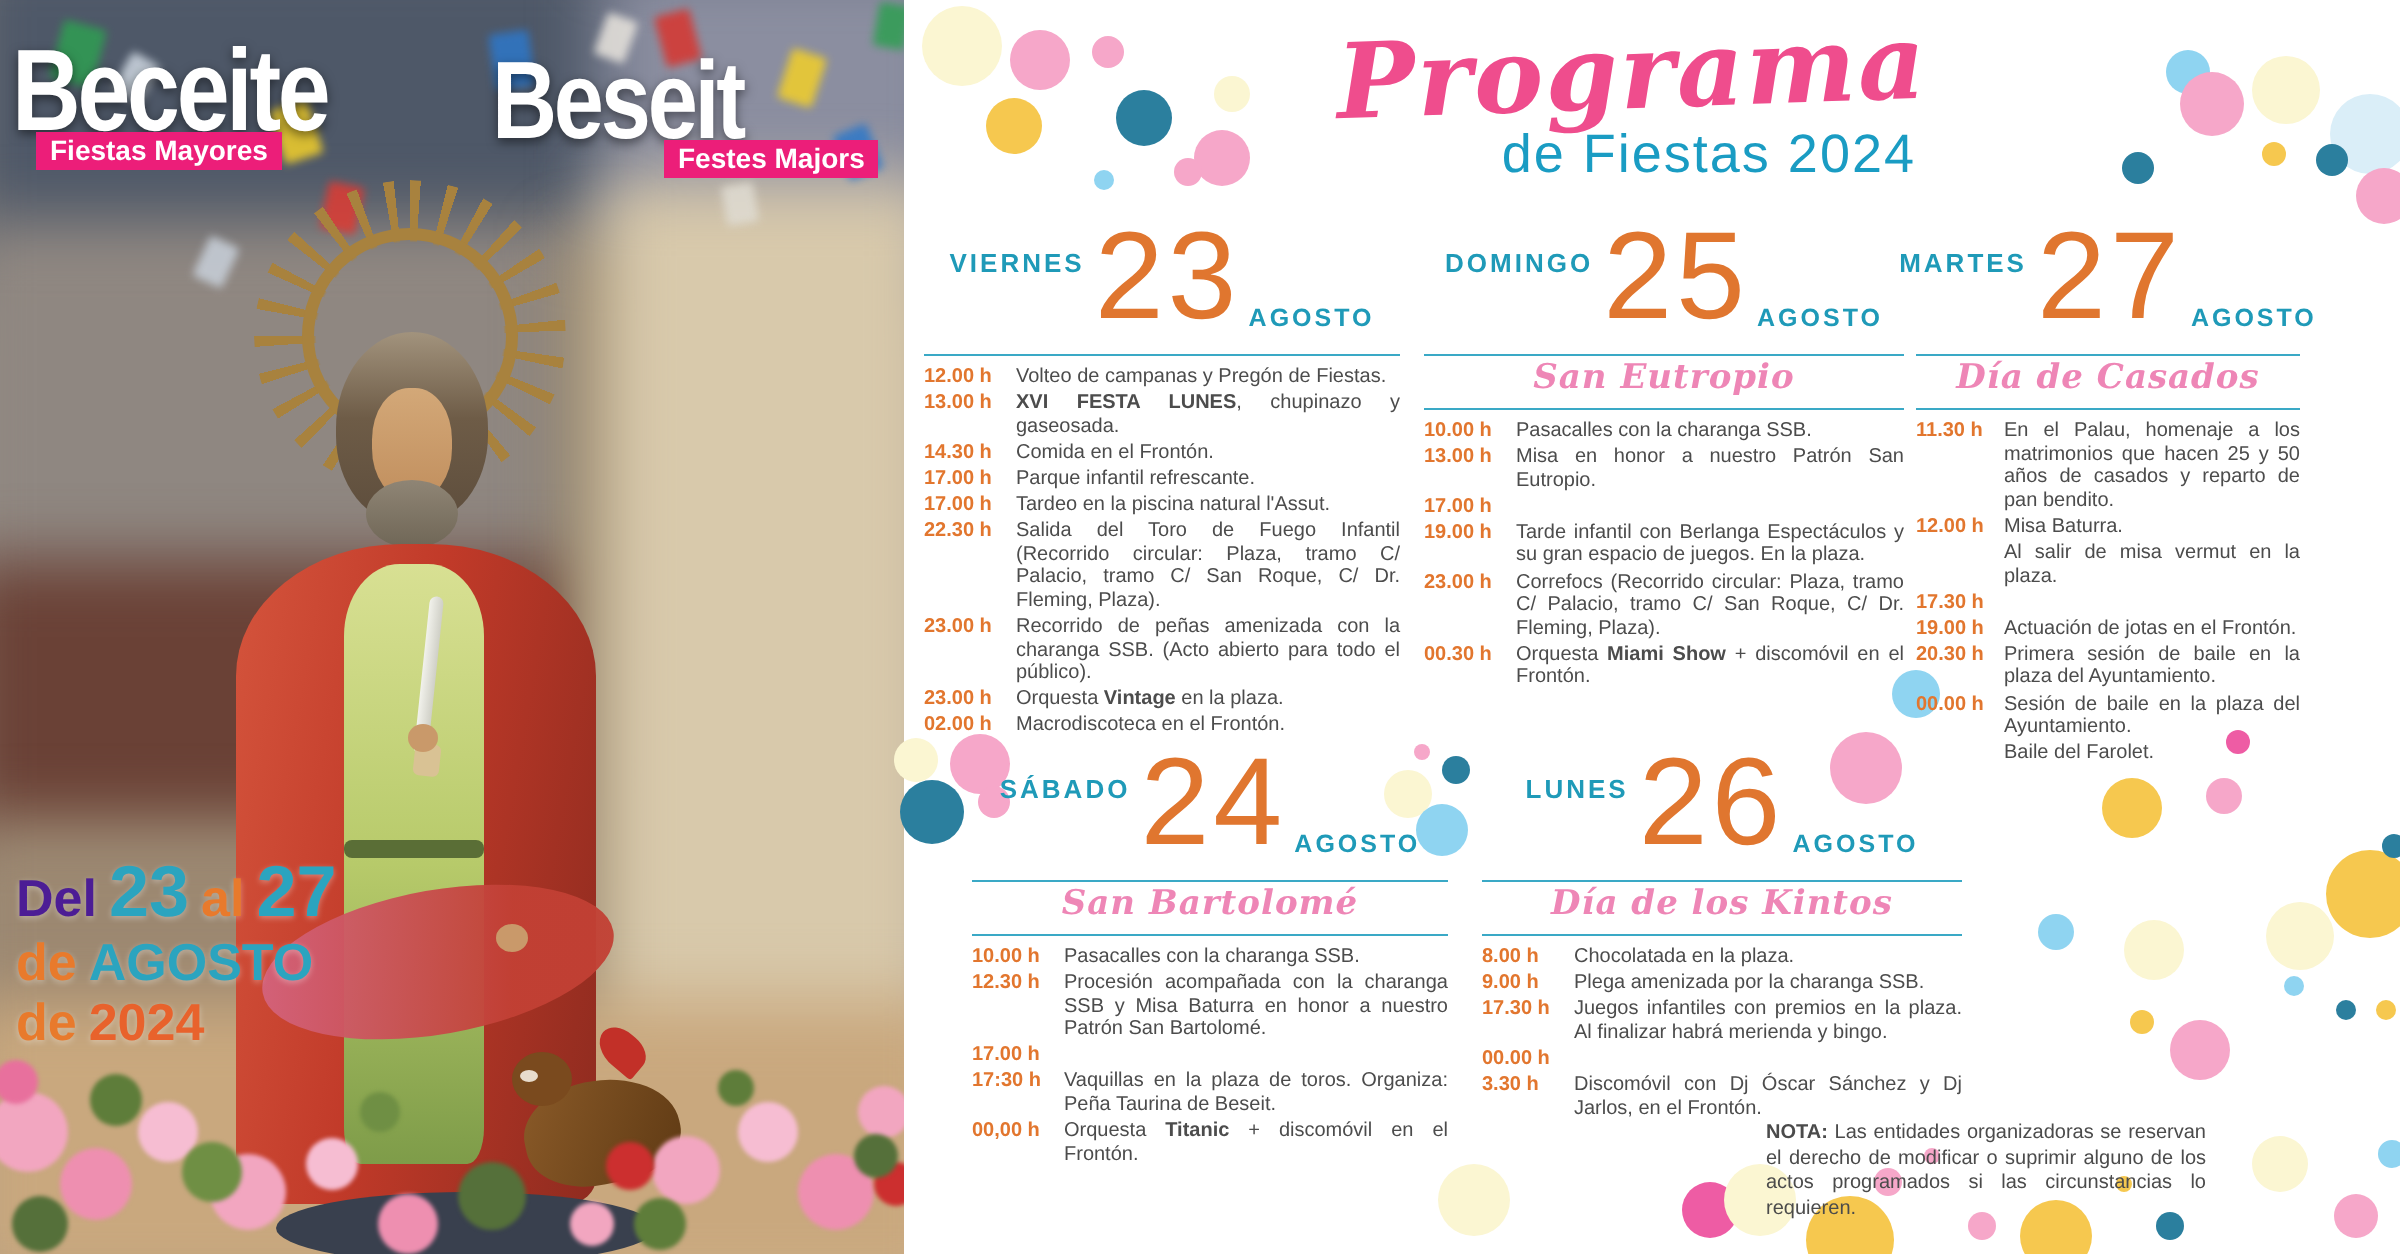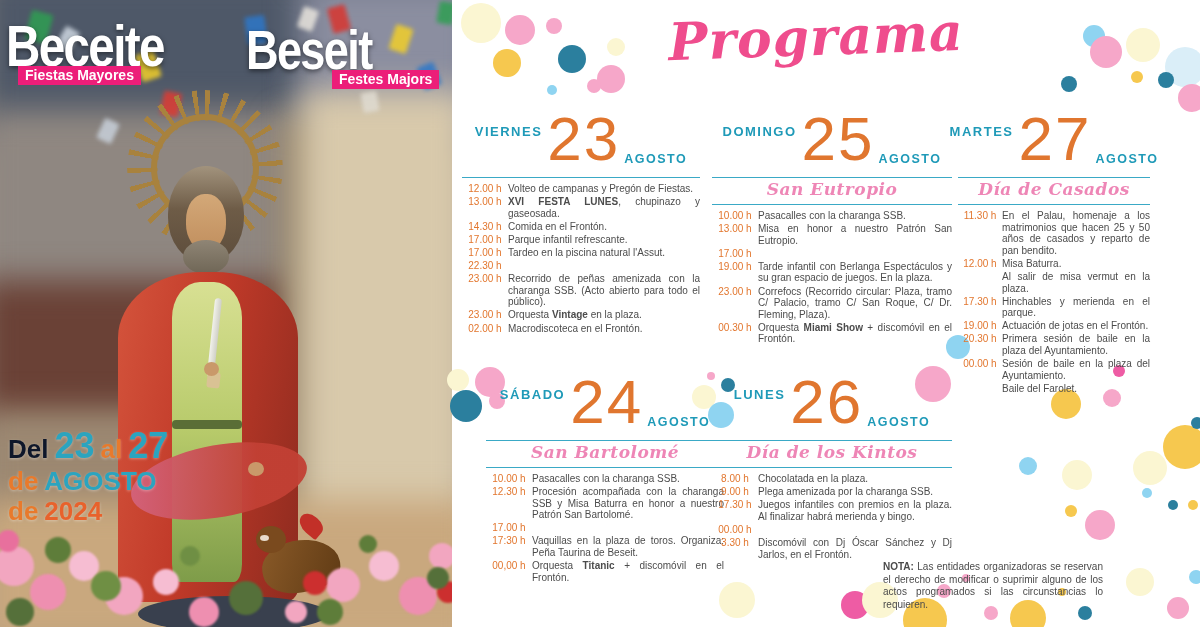--- a/index.html
+++ b/index.html
@@ -81,33 +81,33 @@
     font-family:"DejaVu Serif", serif; font-style:italic; font-weight:bold;
     font-size:52px; color:#ef4d8d; transform:rotate(-2deg); letter-spacing:1px; }
   #title-sub { position:absolute; left:690px; top:62px; width:268px; text-align:right;
     font-size:27px; color:#1a9cc3; letter-spacing:1px; }
 
   .day-col { position:absolute; }
   .c1 { left:462px; top:110px; width:238px; }
   .c2 { left:712px; top:110px; width:240px; }
   .c3 { left:958px; top:110px; width:192px; }
   .c4 { left:462px; top:373px; width:238px;margin-left:24px; }
-  .c5 { left:712px; top:373px; width:240px; }
+  .c5 { left:741px; top:373px; width:240px; }
 
   .day-head { display:flex; justify-content:center; align-items:flex-start; height:64px; }
   .weekday { color:#1f9ab8; font-weight:bold; font-size:13px; letter-spacing:1.5px; margin-top:14px; margin-right:5px; }
   .day-num { color:#e0762f; font-size:62px; line-height:.94; font-weight:400; letter-spacing:2px; }
   .day-month { color:#1f9ab8; font-weight:bold; font-size:12.5px; letter-spacing:1.5px; align-self:flex-end; margin-bottom:8px; margin-left:4px; }
   .rule { border-top:1.6px solid #3aa9c6; margin:3px 0 0; }
   .day-subtitle { text-align:center; font-family:"DejaVu Serif", serif; font-style:italic; font-weight:bold;
     font-size:17px; color:#ee86b6; padding:1px 0 2px; letter-spacing:.5px; }
 
   .events { margin-top:5px; }
   .event { display:flex; margin-bottom:1.5px; }
-  .event .time { flex:0 0 46px; color:#e2762e; font-weight:normal; font-size:10px; line-height:1.16;text-align:center; }
+  .event .time { flex:0 0 46px; color:#e2762e; font-weight:bold; font-size:10px; line-height:1.16; }
   .c3 .event .time { flex-basis:44px; }
   .event .desc { flex:1; color:#4c4c4c; font-size:10px; line-height:1.16; text-align:justify; }
   .event .desc b { font-weight:bold; }
 
   #nota { position:absolute; left:883px; top:561px; width:220px; font-size:10px; line-height:1.25;
     color:#4b4b4b; text-align:justify; }
   #nota b { font-weight:bold; }
 </style>
 </head>
 <body>
@@ -178,21 +178,21 @@
         <div class="flower" style="left: 180px; top: 546px; width: 20px; height: 20px; background: rgb(111, 143, 68);"></div>
         <div class="flower" style="left: 359px; top: 535px; width: 18px; height: 18px; background: rgb(94, 125, 58);"></div>
         <div class="flower" style="left: 6px; top: 598px; width: 28px; height: 28px; background: rgb(85, 112, 58);"></div>
       </div>
 
     <div class="town-title" id="title-es">Beceite</div>
     <div class="badge" id="badge-es">Fiestas Mayores</div>
     <div class="town-title" id="title-ca">Beseit</div>
     <div class="badge" id="badge-ca">Festes Majors</div>
     <div id="date-lines">
-        <div class="date-line"><span style="color: #0f172a;">Del</span><span class="d-num" style="color: rgb(43, 164, 191);">23</span><span style="color: rgb(232, 122, 44);">al</span><span class="d-num" style="color: rgb(43, 164, 191);">27</span></div>
+        <div class="date-line"><span style="color: #4c1d95;">Del</span><span class="d-num" style="color: rgb(43, 164, 191);">23</span><span style="color: rgb(232, 122, 44);">al</span><span class="d-num" style="color: rgb(43, 164, 191);">27</span></div>
         <div class="date-line"><span style="color: rgb(232, 122, 44);">de</span><span style="color: rgb(43, 164, 191);">AGOSTO</span></div>
         <div class="date-line"><span style="color: rgb(232, 122, 44);">de</span><span style="color: rgb(232, 98, 44);">2024</span></div>
       </div>
   </div>
 
   <div id="dots-layer">
       <div class="dot" style="left: 461px; top: 3px; width: 40px; height: 40px; background: rgb(251, 246, 210);"></div>
       <div class="dot" style="left: 505px; top: 15px; width: 30px; height: 30px; background: rgb(246, 167, 201);"></div>
       <div class="dot" style="left: 546px; top: 18px; width: 16px; height: 16px; background: rgb(246, 167, 201);"></div>
       <div class="dot" style="left: 493px; top: 49px; width: 28px; height: 28px; background: rgb(246, 200, 79);"></div>
@@ -241,20 +241,21 @@
       <div class="dot" style="left: 984px; top: 606px; width: 14px; height: 14px; background: rgb(246, 167, 201);"></div>
       <div class="dot" style="left: 1078px; top: 606px; width: 14px; height: 14px; background: rgb(43, 127, 158);"></div>
       <div class="dot" style="left: 1058px; top: 588px; width: 8px; height: 8px; background: rgb(246, 200, 79);"></div>
       <div class="dot" style="left: 962px; top: 574px; width: 8px; height: 8px; background: rgb(246, 167, 201);"></div>
       <div class="dot" style="left: 1126px; top: 568px; width: 28px; height: 28px; background: rgb(251, 246, 210);"></div>
       <div class="dot" style="left: 1167px; top: 597px; width: 22px; height: 22px; background: rgb(246, 167, 201);"></div>
       <div class="dot" style="left: 1189px; top: 570px; width: 14px; height: 14px; background: rgb(143, 212, 241);"></div>
     </div>
 
   <div id="title-script">Programa</div>
+  <div id="title-sub">de Fiestas 2024</div>
 
   <section class="day-col c1">
     <header class="day-head">
       <span class="weekday">VIERNES</span>
       <span class="day-num">23</span>
       <span class="day-month">AGOSTO</span>
     </header>
     <div class="rule"></div>
     <div class="events">
         <div class="event">
@@ -272,20 +273,21 @@
         <div class="event">
           <span class="time">17.00 h</span>
           <span class="desc"><span>Parque infantil refrescante.</span></span>
         </div>
         <div class="event">
           <span class="time">17.00 h</span>
           <span class="desc"><span>Tardeo en la piscina natural l'Assut.</span></span>
         </div>
         <div class="event">
           <span class="time">22.30 h</span>
+          <span class="desc"><span>Salida del Toro de Fuego Infantil (Recorrido circular: Plaza, tramo C/ Palacio, tramo C/ San Roque, C/ Dr. Fleming, Plaza).</span></span>
         </div>
         <div class="event">
           <span class="time">23.00 h</span>
           <span class="desc"><span>Recorrido de peñas amenizada con la charanga SSB. (Acto abierto para todo el público).</span></span>
         </div>
         <div class="event">
           <span class="time">23.00 h</span>
           <span class="desc"><span>Orquesta </span><b>Vintage</b><span> en la plaza.</span></span>
         </div>
         <div class="event">
@@ -348,21 +350,20 @@
         <div class="event">
           <span class="time">12.00 h</span>
           <span class="desc"><span>Misa Baturra.</span></span>
         </div>
         <div class="event">
           <span class="time"></span>
           <span class="desc"><span>Al salir de misa vermut en la plaza.</span></span>
         </div>
         <div class="event">
           <span class="time">17.30 h</span>
-          <span class="desc"><span>Hinchables y merienda en el parque.</span></span>
         </div>
         <div class="event">
           <span class="time">19.00 h</span>
           <span class="desc"><span>Actuación de jotas en el Frontón.</span></span>
         </div>
         <div class="event">
           <span class="time">20.30 h</span>
           <span class="desc"><span>Primera sesión de baile en la plaza del Ayuntamiento.</span></span>
         </div>
         <div class="event">

